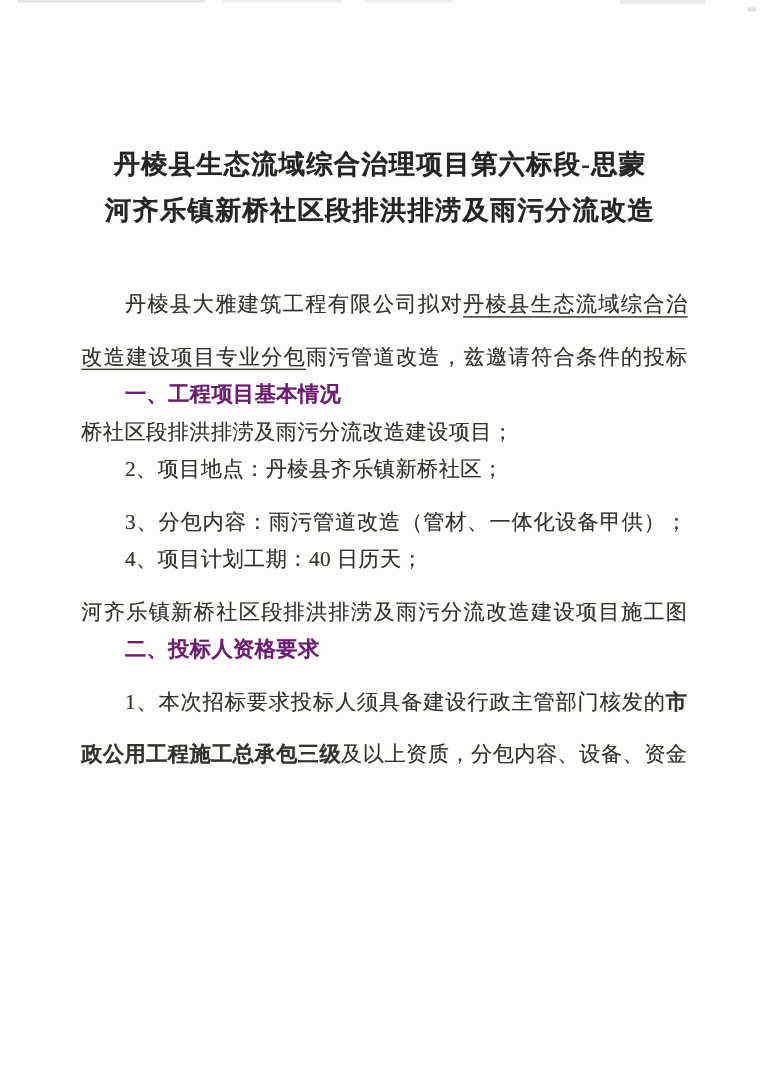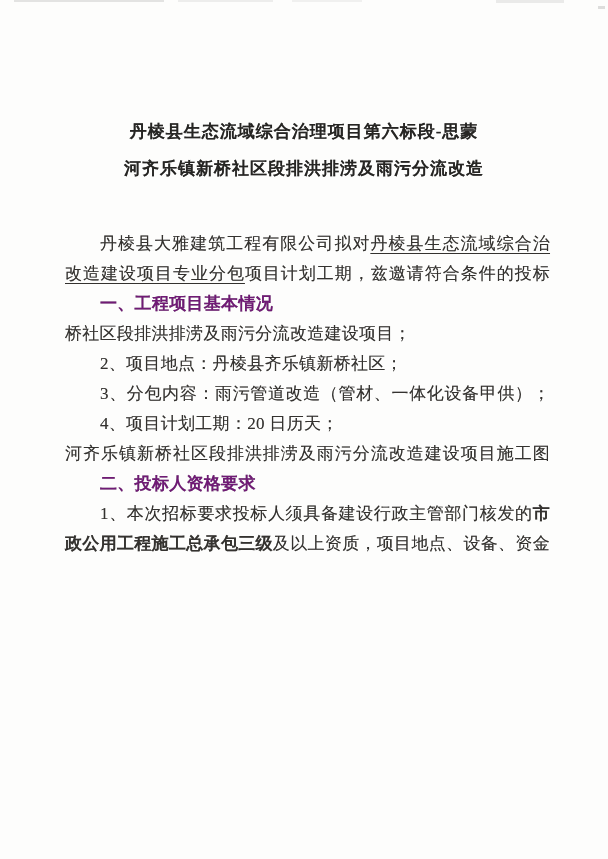--- a/index.html
+++ b/index.html
@@ -17,38 +17,38 @@
   .scan-mark { position: absolute; background: #6e6e6e; }
   .scan-mark.m1 { left: 14px;  top: 0; width: 150px; height: 2px; opacity: .18; }
   .scan-mark.m2 { left: 178px; top: 0; width: 95px;  height: 2px; opacity: .11; }
   .scan-mark.m3 { left: 292px; top: 0; width: 70px;  height: 2px; opacity: .09; }
   .scan-mark.m4 { left: 496px; top: 0; width: 68px;  height: 3px; opacity: .13; }
   .scan-mark.m5 { left: 598px; top: 6px; width: 7px; height: 3px; opacity: .22; }
 
   .title {
     margin: 113px 0 0 0;
     text-align: center;
-    font-size: 17px;
+    font-size: 21px;
     font-weight: 700;
     letter-spacing: 1px;
     color: #262523;
     text-shadow: 0 0 0.6px rgba(40,40,40,.55);
   }
   .title-line { height: 37px; line-height: 37px; white-space: nowrap; }
 
   .doc-body {
     margin: 42px 0 0 65px;
     width: 485px;
     font-size: 17px;
     letter-spacing: 0.3px;
     color: #34322f;
     text-shadow: 0 0 0.5px rgba(50,50,50,.45);
   }
   .line { height: 30px; line-height: 30px; white-space: nowrap; }
-  .line.justify { white-space: normal; text-align: justify; text-align-last: justify; }
+  .line.justify { white-space: normal; text-align: justify; text-align-last: justify; margin-top: 12px; }
   .line.indent { padding-left: 35px; }
   .line .u {
     text-decoration: underline;
     text-decoration-thickness: 1px;
     text-underline-offset: 4px;
   }
   .line .b { font-weight: 700; }
   .line.heading span { font-weight: 700; color: #701a75; }
 </style>
 </head>
@@ -62,25 +62,25 @@
   <span class="scan-mark m4"></span>
   <span class="scan-mark m5"></span>
 
   <h1 class="title">
     <div class="title-line">丹棱县生态流域综合治理项目第六标段-思蒙</div>
     <div class="title-line">河齐乐镇新桥社区段排洪排涝及雨污分流改造</div>
   </h1>
 
   <div class="doc-body" id="doc-body">
       <div class="line justify indent"><span>丹棱县大雅建筑工程有限公司拟对</span><span class="u">丹棱县生态流域综合治</span></div>
-      <div class="line justify"><span class="u">改造建设项目专业分包</span><span>项目计划工期，兹邀请符合条件的投标</span></div>
+      <div class="line justify"><span class="u">改造建设项目专业分包</span><span>雨污管道改造，兹邀请符合条件的投标</span></div>
       <div class="line indent heading"><span class="b">一、工程项目基本情况</span></div>
       <div class="line"><span>桥社区段排洪排涝及雨污分流改造建设项目；</span></div>
       <div class="line indent"><span>2、项目地点：丹棱县齐乐镇新桥社区；</span></div>
       <div class="line justify indent"><span>3、分包内容：雨污管道改造（管材、一体化设备甲供）；</span></div>
-      <div class="line indent"><span>4、项目计划工期：20 日历天；</span></div>
+      <div class="line indent"><span>4、项目计划工期：40 日历天；</span></div>
       <div class="line justify"><span>河齐乐镇新桥社区段排洪排涝及雨污分流改造建设项目施工图</span></div>
       <div class="line indent heading"><span class="b">二、投标人资格要求</span></div>
       <div class="line justify indent"><span>1、本次招标要求投标人须具备建设行政主管部门核发的</span><span class="b">市</span></div>
-      <div class="line justify"><span class="b">政公用工程施工总承包三级</span><span>及以上资质，项目地点、设备、资金</span></div>
+      <div class="line justify"><span class="b">政公用工程施工总承包三级</span><span>及以上资质，分包内容、设备、资金</span></div>
     </div>
 
 </div>
 
 </body></html>

